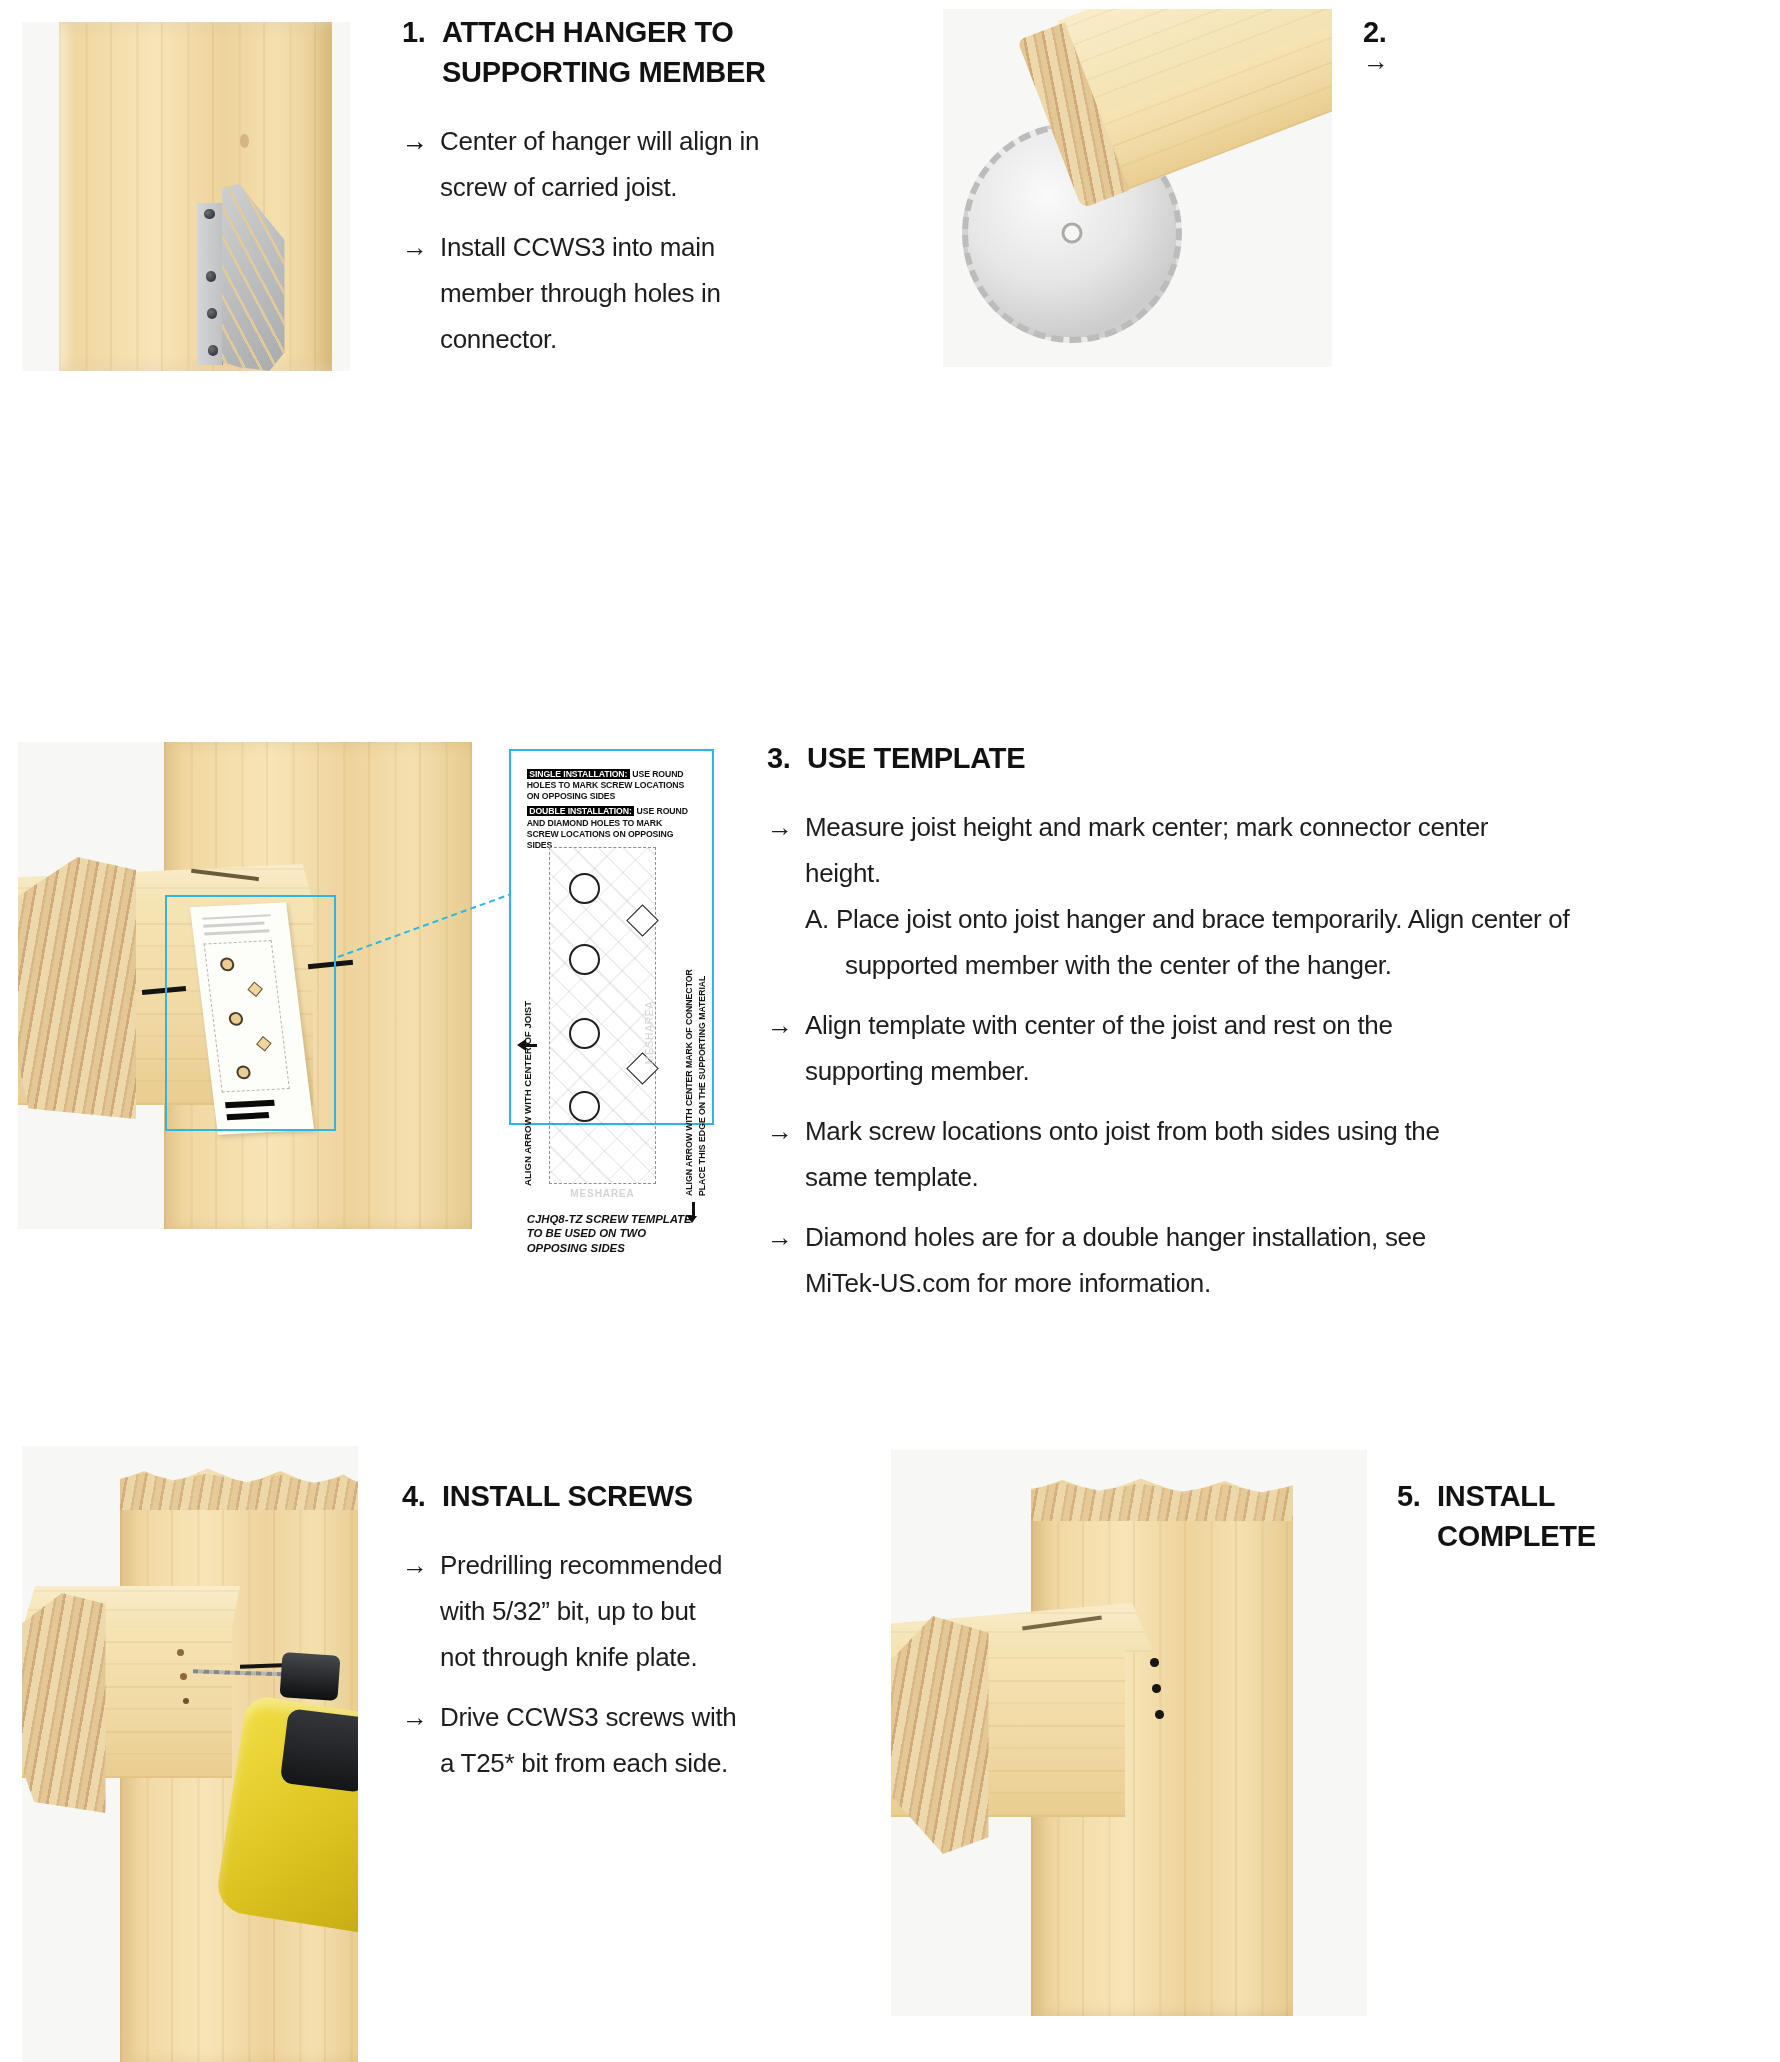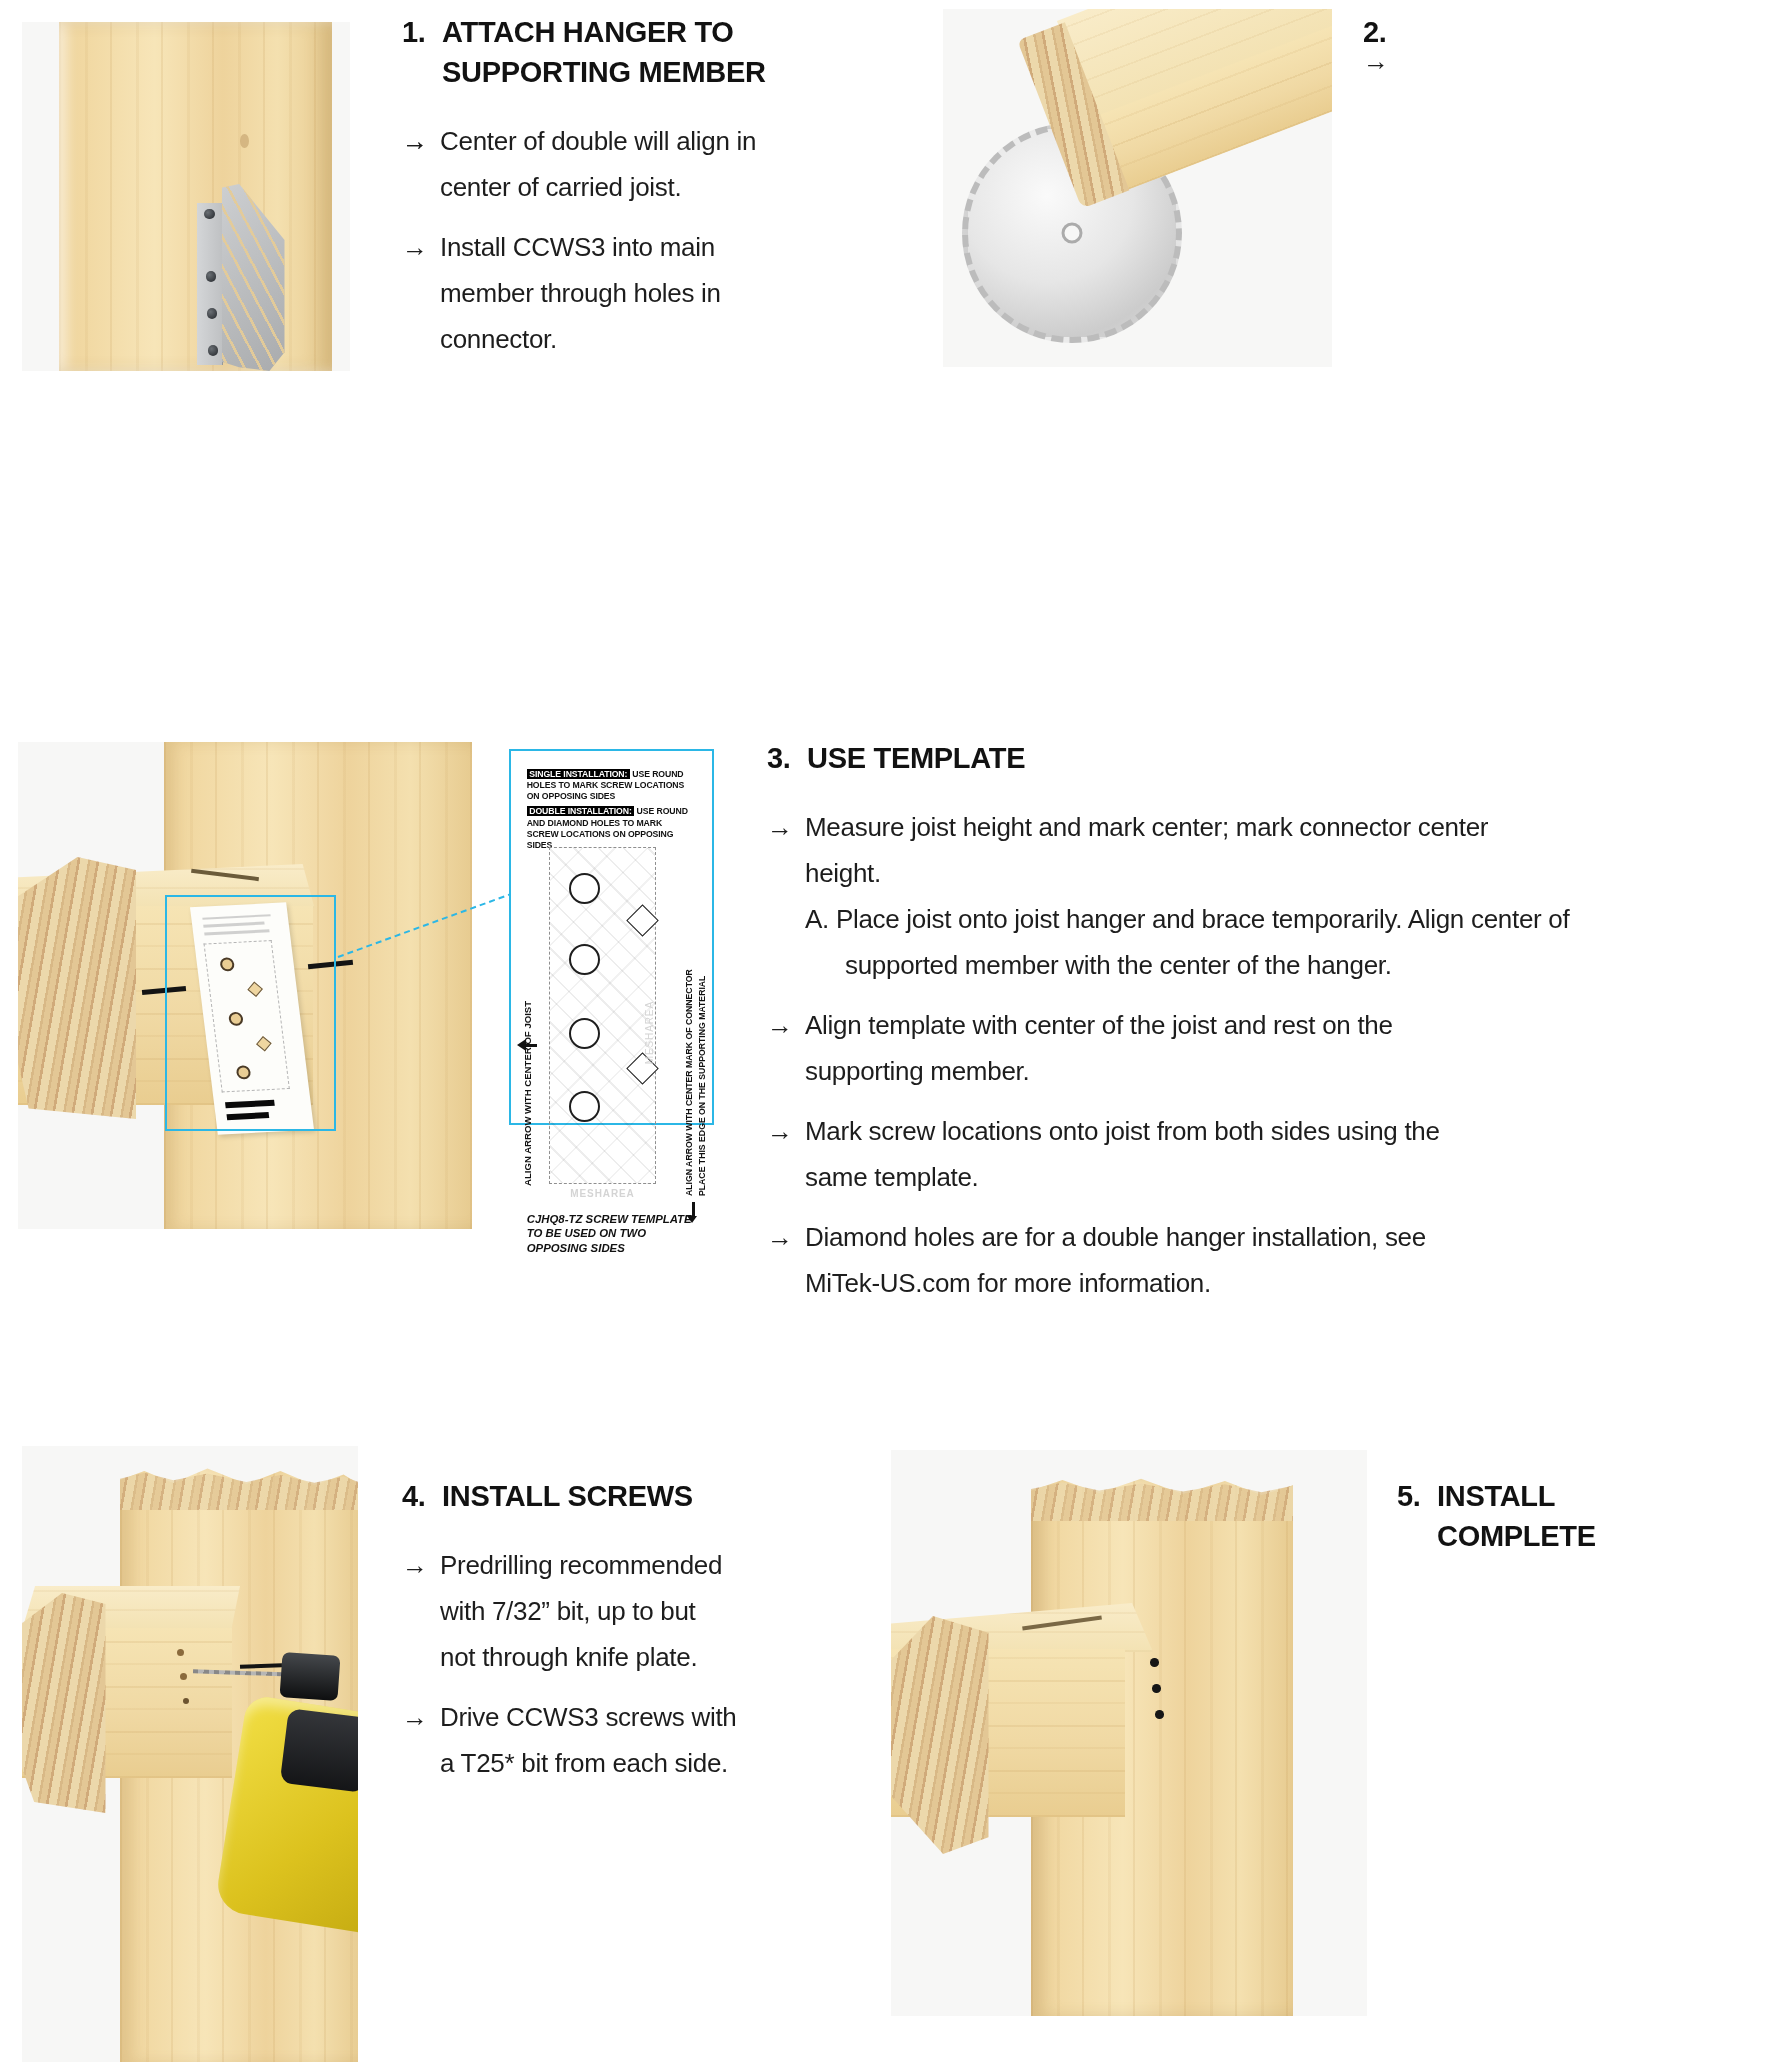--- a/index.html
+++ b/index.html
@@ -87,21 +87,21 @@
   <div class="tcol" style="left:402px;top:12.2px;width:376px">
     <div class="h" style="max-width:384px">
       <span class="num">1.</span>
       <span>ATTACH HANGER TO SUPPORTING MEMBER</span>
     </div>
     <div class="li" style="max-width:388px">
       <span class="arrow">→</span>
     </div>
     <div class="li" style="max-width:388px">
       <span class="arrow">→</span>
-      <span style="display:inline-block;max-width:349px">Center of double will align in center of carried joist.</span>
+      <span style="display:inline-block;max-width:349px">Center of hanger will align in screw of carried joist.</span>
     </div>
     <div class="li" style="max-width:388px">
       <span class="arrow">→</span>
       <span style="display:inline-block;max-width:349px">Install CCWS3 into main member through holes in connector.</span>
     </div>
   </div>
 
   <div class="photo" style="left:943px;top:8.7px;width:389px;height:358px">
     <div class="blade" style="left:19px;top:114px;width:220px;height:220px">
       <div class="blade-hub"></div>
@@ -228,21 +228,21 @@
     <div class="abs" style="left:262px;top:267px;width:84px;height:75px;border-radius:12.2px;background:linear-gradient(180deg,#34363a,#141517);transform:rotate(7deg)"></div>
   </div>
 
   <div class="tcol" style="left:402px;top:1476px;width:376px">
     <div class="h">
       <span class="num">4.</span>
       <span>INSTALL SCREWS</span>
     </div>
     <div class="li">
       <span class="arrow">→</span>
-      <span style="display:inline-block;max-width:297px">Predrilling recommended with 7/32” bit, up to but not through knife plate.</span>
+      <span style="display:inline-block;max-width:297px">Predrilling recommended with 5/32” bit, up to but not through knife plate.</span>
     </div>
     <div class="li" style="margin-bottom:0">
       <span class="arrow">→</span>
       <span style="display:inline-block;max-width:297px">Drive CCWS3 screws with a T25* bit from each side.</span>
     </div>
   </div>
 
   <div class="photo" style="left:891px;top:1450px;width:476px;height:566px">
     <div class="abs wood-v" style="left:140px;top:24.5px;width:262px;height:542px;box-shadow:inset 12.2px 0 15.7px rgba(140,100,40,0.2);clip-path:polygon(0 3%, 12% 1%, 26% 3.4%, 42% 0.8%, 58% 3.6%, 74% 1.2%, 88% 3.8%, 100% 2%, 100% 100%, 0 100%)"></div>
     <div class="abs endgrain" style="left:140px;top:31px;width:262px;height:40px;opacity:.85;clip-path:polygon(0 20%, 12% 4%, 26% 24%, 42% 6%, 58% 26%, 74% 8%, 88% 28%, 100% 12%, 100% 100%, 0 100%)"></div>

